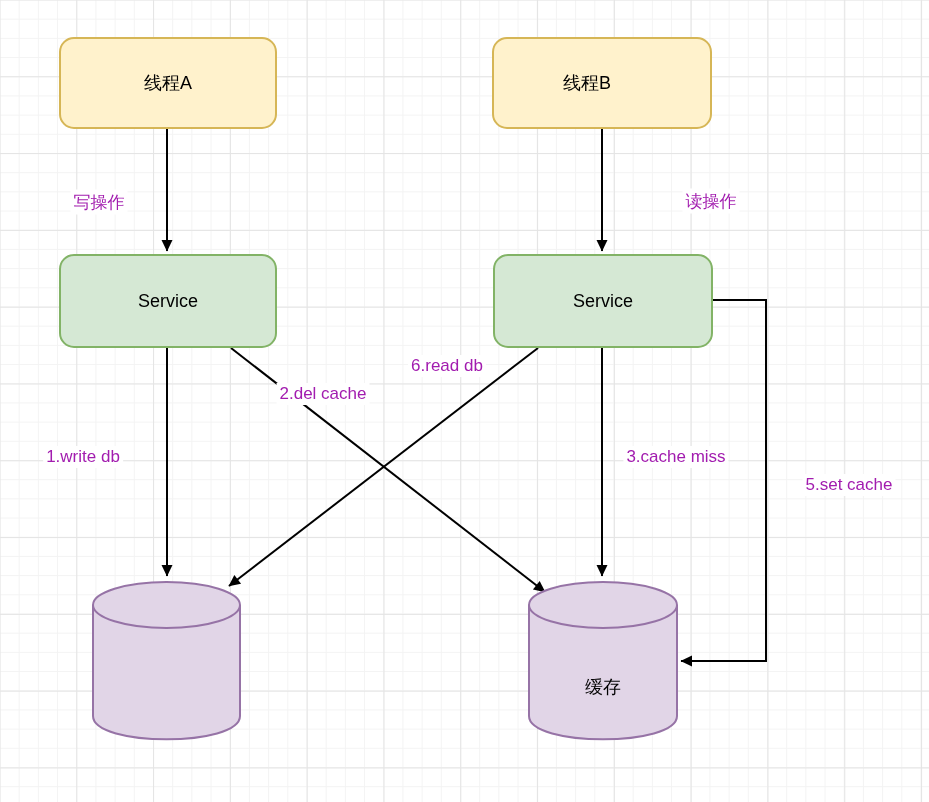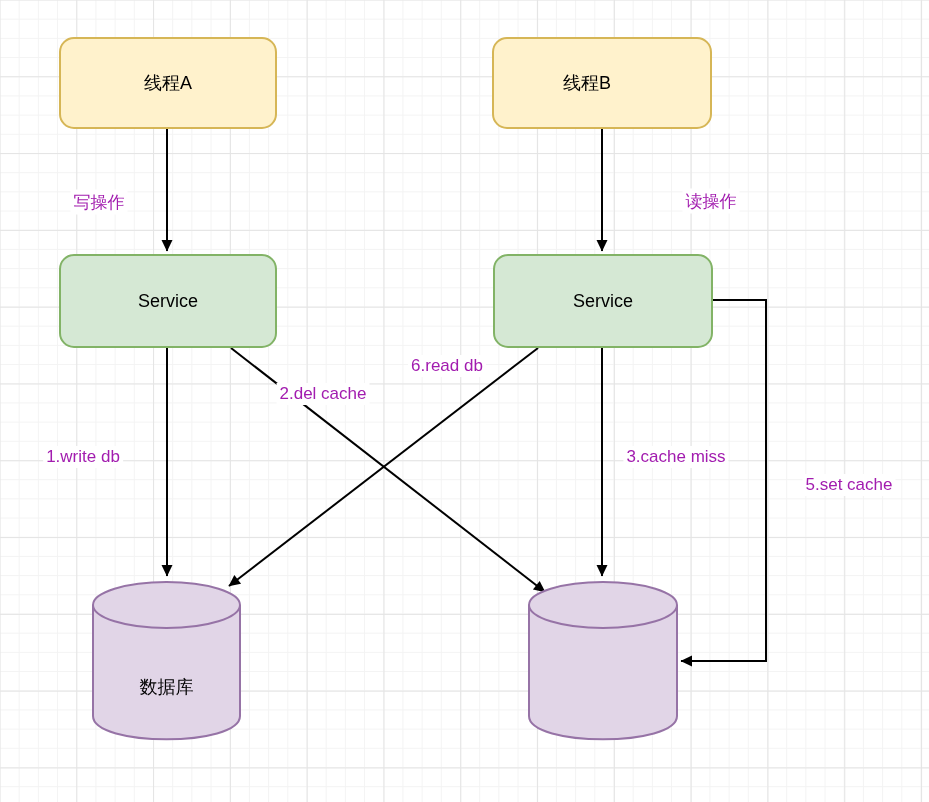--- a/index.html
+++ b/index.html
@@ -87,21 +87,21 @@
     <ellipse class="shape" cx="166.5" cy="605" rx="73.5" ry="23" fill="#e1d5e7" stroke="#9673a6"></ellipse>
 
     <path class="shape" d="M529,605 L529,716 C529,747 677,747 677,716 L677,605" fill="#e1d5e7" stroke="#9673a6"></path>
     <ellipse class="shape" cx="603" cy="605" rx="74" ry="23" fill="#e1d5e7" stroke="#9673a6"></ellipse>
   </svg>
 
   <div class="node-label" style="left:60px; top:38px; width:216px; height:90px;">线程A</div>
   <div class="node-label" style="left:493px; top:38px; width:188px; height:90px;">线程B</div>
   <div class="node-label" style="left:60px; top:255px; width:216px; height:92px;">Service</div>
   <div class="node-label" style="left:494px; top:255px; width:218px; height:92px;">Service</div>
-  <div class="node-label" style="left:93px; top:667px; width:147px; height:40px;">数据库</div>
+  <div class="node-label" style="left:529px; top:667px; width:148px; height:40px;">缓存</div>
 
   <div class="edge-label" style="left:99px; top:202px;">写操作</div>
   <div class="edge-label" style="left:711px; top:201px;">读操作</div>
   <div class="edge-label" style="left:83px; top:457px;">1.write db</div>
   <div class="edge-label" style="left:323px; top:366px;margin-top:28px;">2.del cache</div>
   <div class="edge-label" style="left:447px; top:366px;">6.read db</div>
   <div class="edge-label" style="left:676px; top:457px;">3.cache miss</div>
   <div class="edge-label" style="left:849px; top:457px;margin-top:28px;">5.set cache</div>
 
 </div>

